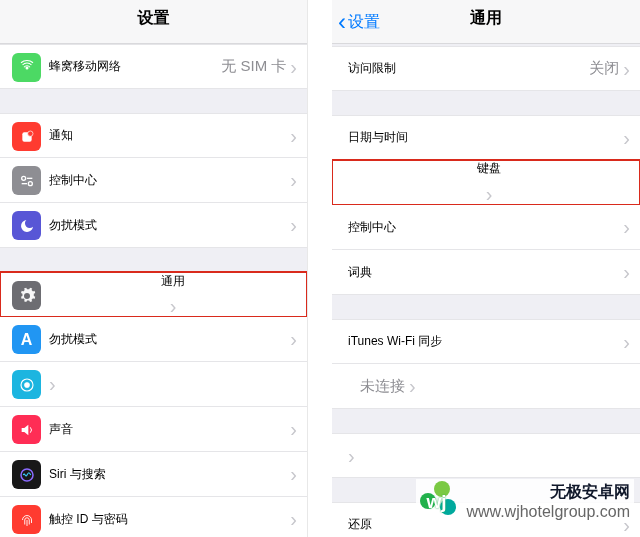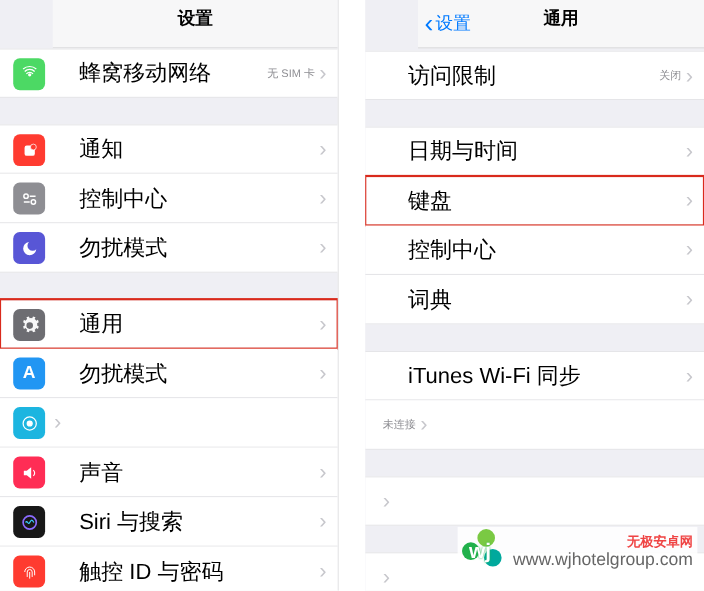--- a/index.html
+++ b/index.html
@@ -1,42 +1,42 @@
 <!DOCTYPE html>
 <html><head>
 <meta charset="utf-8">
 <style>
   * { box-sizing: border-box; margin: 0; padding: 0; }
   html, body { width: 640px; height: 537px; overflow: hidden; }
   body { font-family: -apple-system, "Helvetica Neue", Arial, sans-serif; background: #fff; position: relative; }
   .phone { width: 308px; height: 537px; background: #efeff4; position: relative; overflow: hidden; float: left; }
   .phone.left { border-right: 1px solid #e8e8e8; }
   .gap { width: 24px; height: 537px; float: left; background: #fff; }
-  .header { height: 44px; background: #f7f7f8; position: relative; text-align: center; line-height: 36px; border-bottom: 1px solid #d9d9dc; font-size: 16px; font-weight: 600; color: #000; margin-left: 48px; }
+  .header { height: 44px; background: #f7f7f8; position: relative; text-align: center; line-height: 36px; border-bottom: 1px solid #d9d9dc; font-size: 16px; font-weight: 600; color: #000; }
   .header .back { position: absolute; left: 6px; top: 0; color: #007aff; font-weight: 400; font-size: 16px; display: flex; align-items: center; height: 44px; line-height: 44px; }
   .section { margin-top: 24px; }
   .section.first { margin-top: 0; }
   .row { background: #fff; height: 45px; position: relative; display: flex; align-items: center; padding-left: 49px; padding-right: 10px; border-bottom: 1px solid #e5e5e8; }
   .row.noicon { padding-left: 16px; }
   .row:first-child { border-top: 1px solid #e5e5e8; }
   .row .icon { width: 29px; height: 29px; border-radius: 6px; position: absolute; left: 12px; top: 8px; display: flex; align-items: center; justify-content: center; font-size: 16px; color: #fff; }
-  .row .label { font-size: 20px; color: #000; flex: 1; margin-left: 23px; }
-  .row .value { color: #8e8e93; font-size: 10px; margin-right: 4px; }
+  .row .label { font-size: 12px; color: #000; flex: 1; }
+  .row .value { color: #8e8e93; font-size: 15px; margin-right: 4px; margin-left: 12px; }
   .row .chev { color: #c7c7cc; font-size: 20px; line-height: 1; }
-  .row.hl { outline: 2px solid #d92a1c; outline-offset: -1px; }
+  .row.hl { outline: 2px solid #d92a1c; outline-offset: -1px; flex-direction: column; }
   
   .ic-green { background: #4cd964; } .ic-red { background: #ff3b30; } .ic-gray { background: #8e8e93; }
   .ic-purple { background:#5856d6; } .ic-darkgray { background:#6d6d72; } .ic-blue { background:#2196f3; }
   .ic-cyan { background:#1cb5e0; } .ic-pink { background:#ff2d55; } .ic-black { background:#181818; color:#a084ff;}
   .ic-touchid { background:#ff3b30; }
   
   .watermark { position: absolute; right: 6px; bottom: 14px; display: flex; align-items: center; gap: 6px; background: rgba(255,255,255,0.85); padding: 2px 4px; }
   .watermark .logo { width: 40px; height: 40px; position: relative; }
   .watermark .wtext { text-align: right; }
-  .watermark .wtitle { font-size: 12px; font-weight: 700; color: #ef4444; }
+  .watermark .wtitle { font-size: 16px; font-weight: 700; color: #0f172a; }
   .watermark .wurl { font-size: 16px; color: #666; }
   .dot { width: 16px; height: 16px; border-radius: 50%; position: absolute; }
   .dot.b { background:#22b14c; left:0; top:12px;} .dot.y{background:#7ac943; left:14px; top:0;} .dot.g{background:#00a99d; left:20px; top:18px;}
   .wj { color:#fff; font-weight:900; font-size:19px; position:absolute; left:6px; top:10px; z-index:2; text-shadow:0 0 2px #22b14c;}
   svg { display: block; }
   .chev-back { margin-right: 2px; }
 </style>
 </head>
 <body>
 
@@ -200,20 +200,21 @@
   </div>
 
   <div class="section">
     <div class="row noicon">
       <span class="chev">›</span>
     </div>
   </div>
 
   <div class="section">
     <div class="row noicon">
+      <span class="label">还原</span>
       <span class="chev">›</span>
     </div>
 
   </div>
 </div>
 
 <div class="watermark">
   <div class="logo">
     <div class="dot b"></div>
       <div class="dot y"></div>

